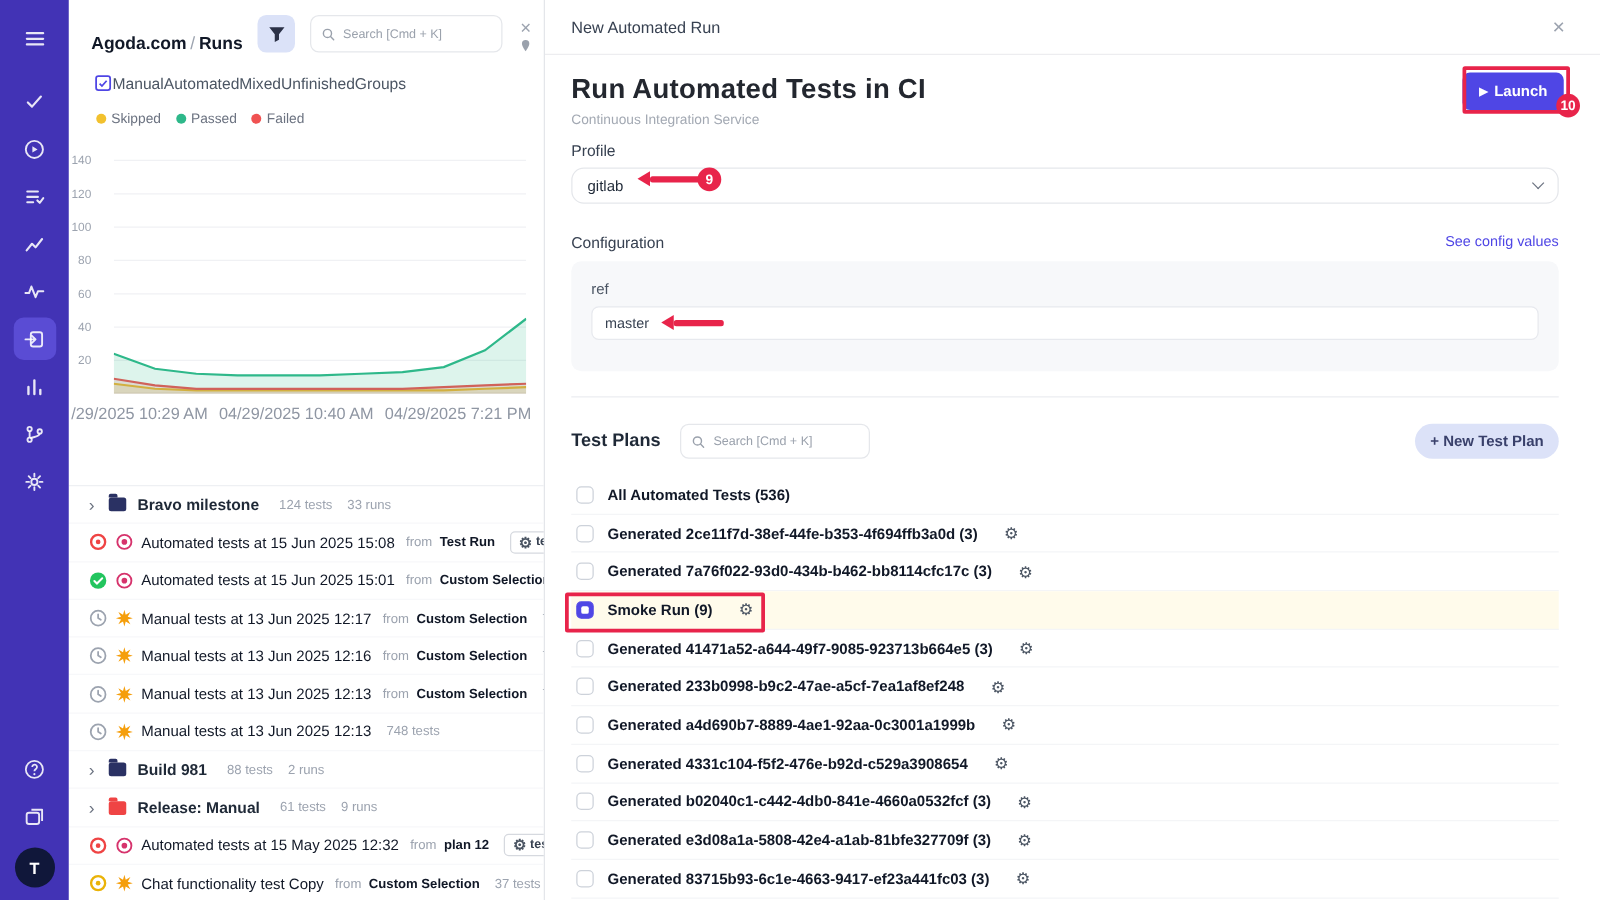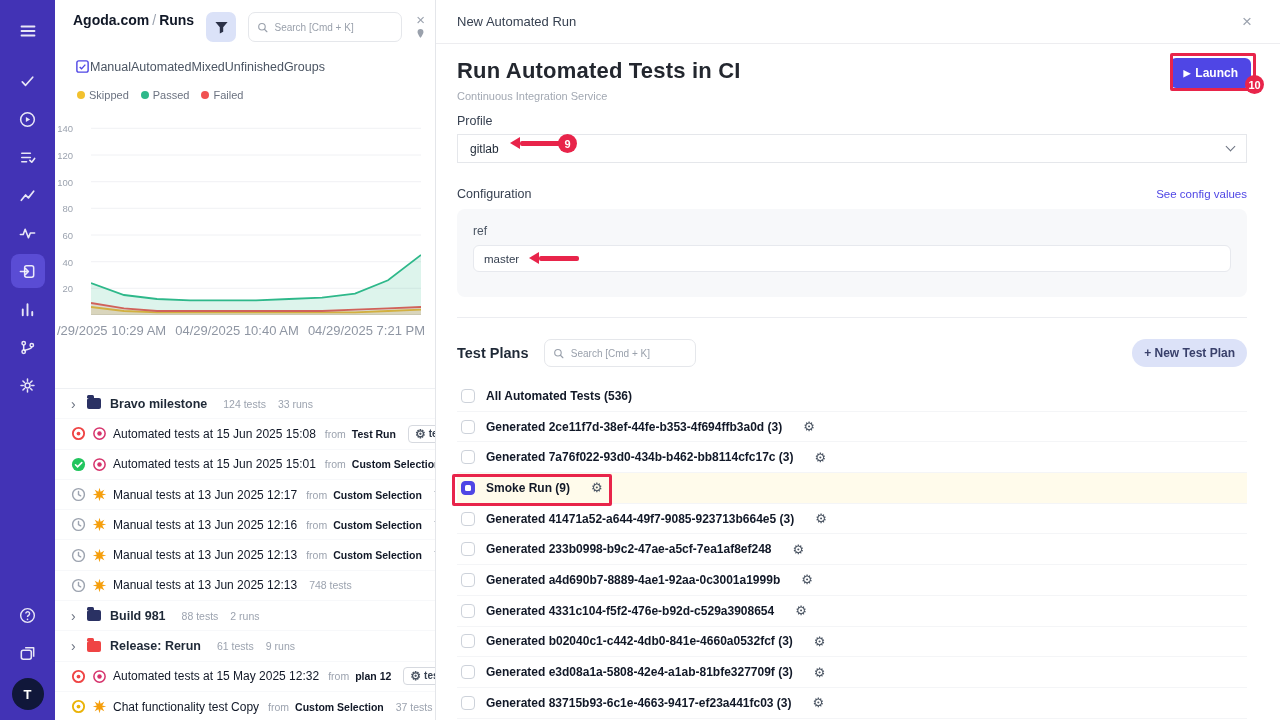--- a/index.html
+++ b/index.html
@@ -10,21 +10,21 @@
 
 .sidebar{position:absolute;left:0;top:0;bottom:0;width:55px;background:#4233b5;display:flex;flex-direction:column;align-items:center;padding:12px 0 10px;z-index:5}
 .sb-btn{background:none;border:none;color:rgba(255,255,255,.88);width:34px;height:34px;display:flex;align-items:center;justify-content:center;border-radius:8px;cursor:pointer;margin:2px 0;flex:none}
 .sb-btn.menu{margin-bottom:14px}
 .sb-btn.active{background:#5a4cd4}
 .sb-bottom{margin-top:auto;display:flex;flex-direction:column;align-items:center}
 .avatar{width:32px;height:32px;border-radius:50%;background:#10173a;color:#fff;font-weight:700;font-size:13px;display:flex;align-items:center;justify-content:center;margin-top:6px;cursor:pointer}
 
 
 .left{position:absolute;left:55px;top:0;width:381px;height:720px;background:#fff;border-right:1px solid #e4e6ea}
-.lp-header{display:flex;align-items:flex-start;gap:12px;padding:12px 8px 8px 18px}
+.lp-header{display:flex;align-items:flex-end;gap:12px;padding:12px 8px 8px 18px}
 .crumb{font-size:14px;color:#111827;white-space:nowrap}
 .crumb .proj{font-weight:700}
 .crumb .sep{color:#9ca3af;margin:0 3px;font-weight:400}
 .crumb .page{font-weight:700}
 .filter-btn{width:30px;height:30px;border:none;border-radius:7px;background:#dbe2f8;display:flex;align-items:center;justify-content:center;cursor:pointer;flex:none}
 .searchbox{display:flex;align-items:center;gap:6px;border:1px solid #e5e7eb;border-radius:7px;height:30px;padding:0 8px;background:#fff;flex:1;min-width:0}
 .searchbox input{border:none;outline:none;font-size:10px;color:#374151;width:100%;background:transparent;font-family:inherit}
 .searchbox input::placeholder{color:#9aa1ac}
 .lp-right{display:flex;flex-direction:column;align-items:center;gap:1px}
 .xbtn{background:none;border:none;color:#9ca3af;font-size:15px;cursor:pointer;line-height:1;padding:0 2px}
@@ -56,21 +56,21 @@
 .main{position:absolute;left:436px;top:0;right:0;height:720px;background:#fff}
 .main-header{height:44px;display:flex;align-items:center;justify-content:space-between;padding:0 26px 0 21px;border-bottom:1px solid #ededf0;font-size:13px;color:#374151}
 .main-header .xbtn{font-size:17px}
 .main-content{padding:14px 33px 0 21px;position:relative}
 .title-row{position:relative}
 h1{font-size:22px;font-weight:700;color:#23272f;letter-spacing:.2px}
 .launch{position:absolute;right:-4px;top:0;background:#4f46e5;color:#fff;border:none;border-radius:6px;font-size:12px;font-weight:600;padding:8px 13px;display:flex;align-items:center;gap:5px;cursor:pointer;font-family:inherit}
 .launch .play{font-size:9px;line-height:1}
 .subtitle{font-size:11px;color:#a3a9b3;margin-top:6px}
 .field-label{font-size:12.5px;color:#374151;margin-top:12px;font-weight:500}
-.select{margin-top:6px;height:29px;border:1px solid #e5e7eb;border-radius:0;display:flex;align-items:center;justify-content:space-between;padding:0 12px;font-size:12px;color:#1f2937;cursor:pointer;background:#fff}
+.select{margin-top:6px;height:29px;border:1px solid #e5e7eb;border-radius:10px;display:flex;align-items:center;justify-content:space-between;padding:0 12px;font-size:12px;color:#1f2937;cursor:pointer;background:#fff}
 .chevd{width:7px;height:7px;border-right:1.5px solid #6b7280;border-bottom:1.5px solid #6b7280;transform:rotate(45deg);margin-top:-4px}
 .config-row{display:flex;align-items:center;justify-content:space-between;margin-top:24px}
 .cfg-link{font-size:11.5px;color:#4f46e5;cursor:pointer;font-weight:500;text-decoration:none}
 .config-box{margin-top:8px;background:#f7f8fa;border-radius:8px;padding:15px 16px 0;height:88px}
 .ref-label{font-size:12px;color:#4b5563}
 .ref-input{margin-top:7px;width:100%;height:27px;border:1px solid #e7e9ee;border-radius:6px;padding:0 10px;font-size:11.5px;color:#374151;font-family:inherit;outline:none;background:#fff}
 .divider{border-top:1px solid #ecedf1;margin-top:20px}
 .plans-header{display:flex;align-items:center;margin-top:20px;height:30px}
 .plans-header h2{font-size:14.5px;font-weight:700;color:#1f2937}
 .plans-header .searchbox{flex:none;width:152px;margin-left:16px;height:28px}
@@ -336,21 +336,21 @@
         <div class="run-row">
           <span class="chev">›</span>
           <span class="folder-ic" style="background:#2a3163"></span>
           <span class="fname">Build 981</span>
           <span class="meta">88 tests</span>
           <span class="meta">2 runs</span>
         </div>
         <div class="run-row">
           <span class="chev">›</span>
           <span class="folder-ic" style="background:#ef4444"></span>
-          <span class="fname">Release: Rerun</span>
+          <span class="fname">Release: Manual</span>
           <span class="meta">61 tests</span>
           <span class="meta">9 runs</span>
         </div>
         <div class="run-row">
           <svg class="sic" viewBox="0 0 16 16">
             <circle cx="8" cy="8" r="6" fill="none" stroke="#ef4444" stroke-width="2"></circle>
             <circle cx="8" cy="8" r="2" fill="#ef4444"></circle>
           </svg>
           <svg class="sic" viewBox="0 0 16 16">
             <circle cx="8" cy="8" r="6" fill="none" stroke="#d6336c" stroke-width="1.6"></circle>

